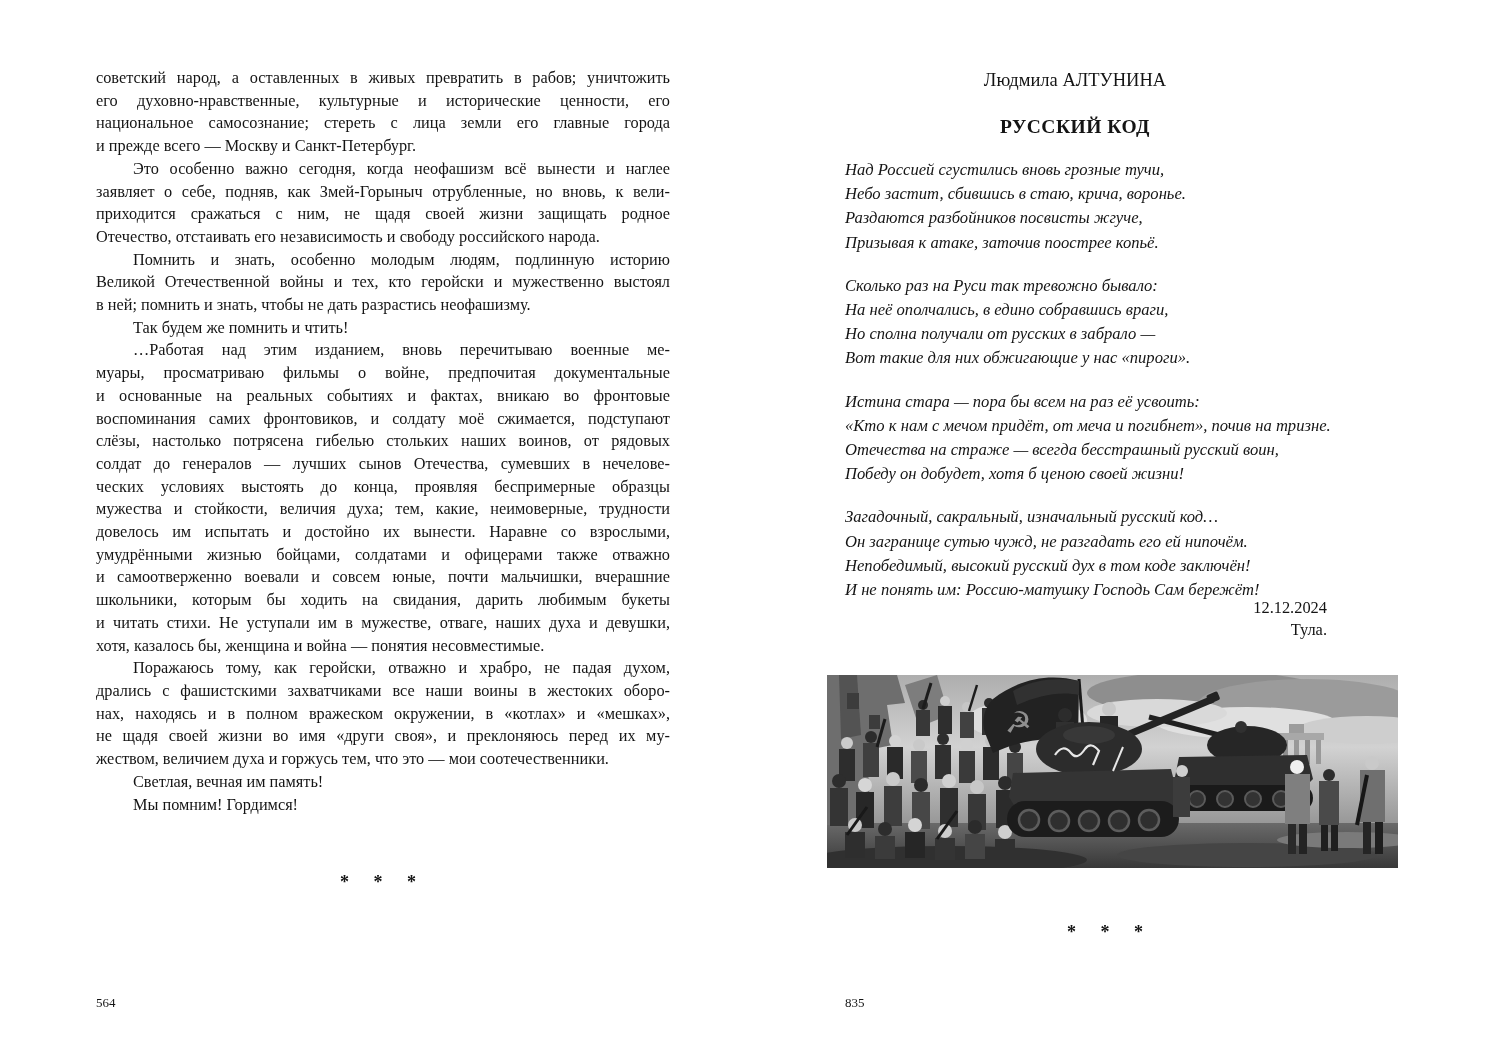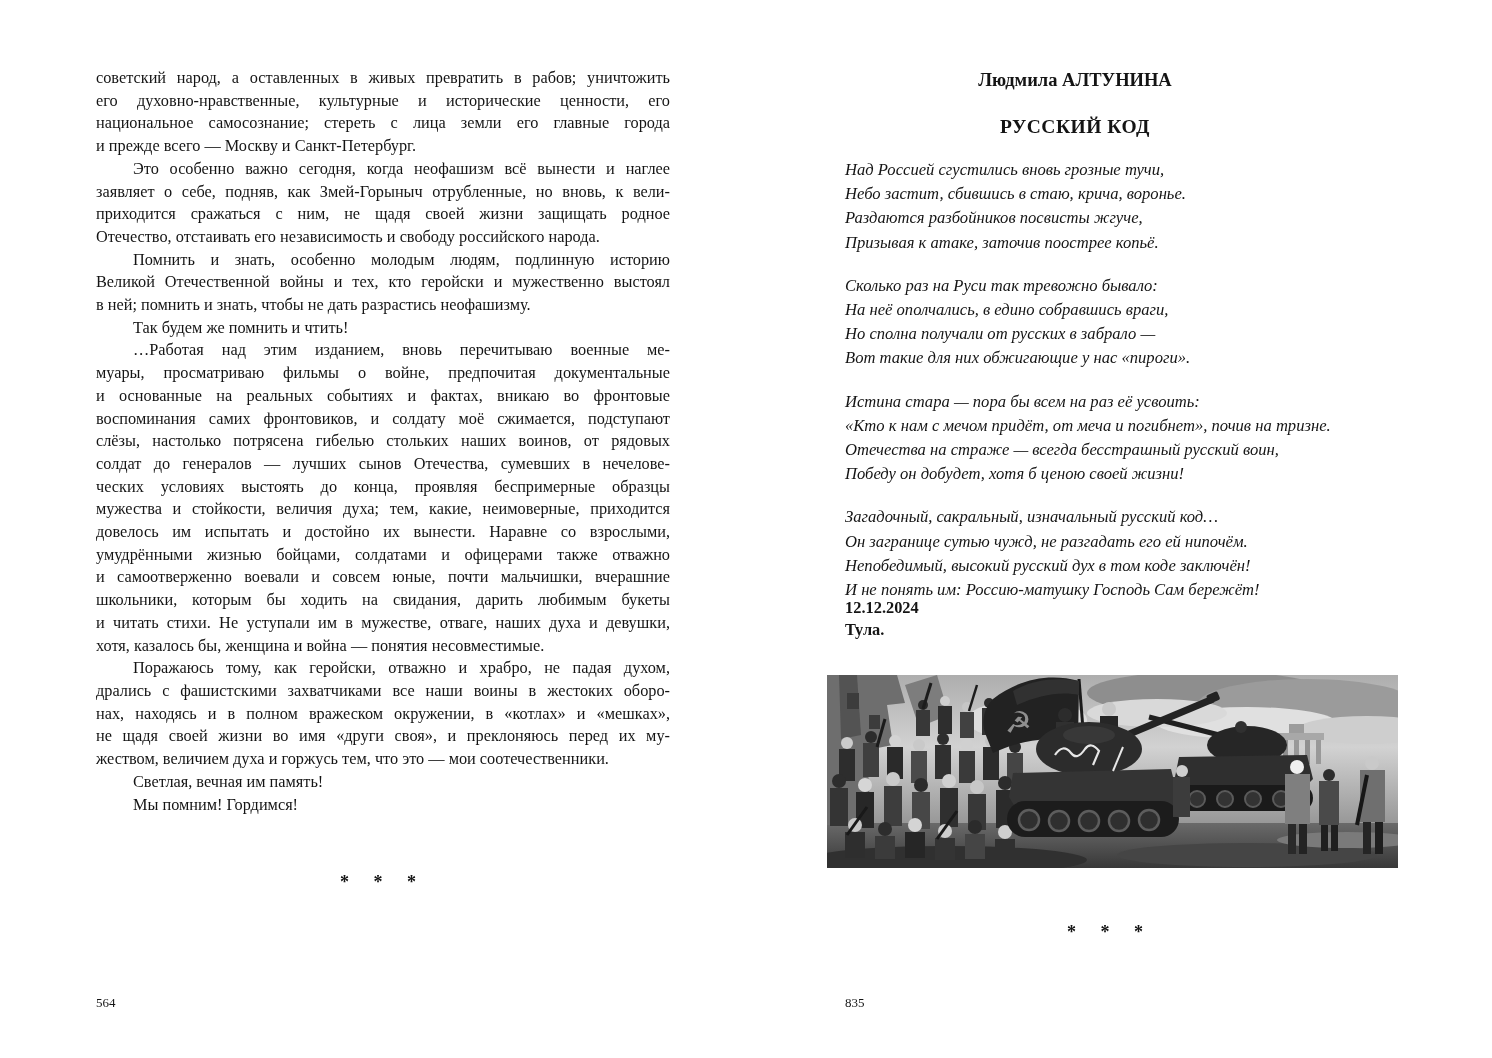--- a/index.html
+++ b/index.html
@@ -12,28 +12,28 @@
   
   #left-text{left:96px;top:67px;width:574px;}
   .tline{
     font-size:16.3px;line-height:22.7px;
     text-align:justify;text-align-last:justify;
     white-space:normal;
   }
   .tline.last{text-align:center;text-align-last:left;}
   .tline.ind{text-indent:37px;}
   
-  #author-line{left:845px;top:70px;width:460px;font-weight:bold;font-size:18.5px;text-align:center;}
+  #author-line{left:845px;top:70px;width:460px;font-weight:normal;font-size:18.5px;text-align:center;}
   #poem-title{left:845px;top:116px;width:460px;font-weight:bold;font-size:19.5px;letter-spacing:.5px;text-align:center;}
   #poem{left:845px;top:158px;width:482px;}
   .poemline{
     font-style:italic;font-size:16.6px;line-height:24.2px;white-space:nowrap;
   }
   .poemline.g{margin-top:19px;}
-  #date-block{left:845px;top:597px;width:482px;text-align:left;font-size:16.4px;line-height:21.5px;font-weight:bold;}
+  #date-block{left:845px;top:597px;width:482px;text-align:right;font-size:16.4px;line-height:21.5px;}
   
   .stars{font-weight:bold;font-size:18px;letter-spacing:10px;text-align:center;}
   #stars-left{left:96px;top:872px;width:574px;}
   #stars-right{left:845px;top:922px;width:530px;}
   .pagenum{font-size:13px;}
   #pagenum-left{left:96px;top:995px;width:574px;}
   #pagenum-right{left:845px;top:995px;width:530px;}
   
   #photo{left:827px;top:675px;width:571px;height:193px;}
   #photo svg{display:block;}
@@ -54,21 +54,21 @@
     <div class="tline">Великой Отечественной войны и тех, кто геройски и мужественно выстоял</div>
     <div class="tline last">в ней; помнить и знать, чтобы не дать разрастись неофашизму.</div>
     <div class="tline ind last">Так будем же помнить и чтить!</div>
     <div class="tline ind">…Работая над этим изданием, вновь перечитываю военные ме-</div>
     <div class="tline">муары, просматриваю фильмы о войне, предпочитая документальные</div>
     <div class="tline">и основанные на реальных событиях и фактах, вникаю во фронтовые</div>
     <div class="tline">воспоминания самих фронтовиков, и солдату моё сжимается, подступают</div>
     <div class="tline">слёзы, настолько потрясена гибелью стольких наших воинов, от рядовых</div>
     <div class="tline">солдат до генералов — лучших сынов Отечества, сумевших в нечелове-</div>
     <div class="tline">ческих условиях выстоять до конца, проявляя беспримерные образцы</div>
-    <div class="tline">мужества и стойкости, величия духа; тем, какие, неимоверные, приходится</div>
+    <div class="tline">мужества и стойкости, величия духа; тем, какие, неимоверные, трудности</div>
     <div class="tline">довелось им испытать и достойно их вынести. Наравне со взрослыми,</div>
     <div class="tline">умудрёнными жизнью бойцами, солдатами и офицерами также отважно</div>
     <div class="tline">и самоотверженно воевали и совсем юные, почти мальчишки, вчерашние</div>
     <div class="tline">школьники, которым бы ходить на свидания, дарить любимым букеты</div>
     <div class="tline">и читать стихи. Не уступали им в мужестве, отваге, наших духа и девушки,</div>
     <div class="tline last">хотя, казалось бы, женщина и война — понятия несовместимые.</div>
     <div class="tline ind">Поражаюсь тому, как геройски, отважно и храбро, не падая духом,</div>
     <div class="tline">дрались с фашистскими захватчиками все наши воины в жестоких оборо-</div>
     <div class="tline">нах, находясь и в полном вражеском окружении, в «котлах» и «мешках»,</div>
     <div class="tline">не щадя своей жизни во имя «други своя», и преклоняюсь перед их му-</div>

